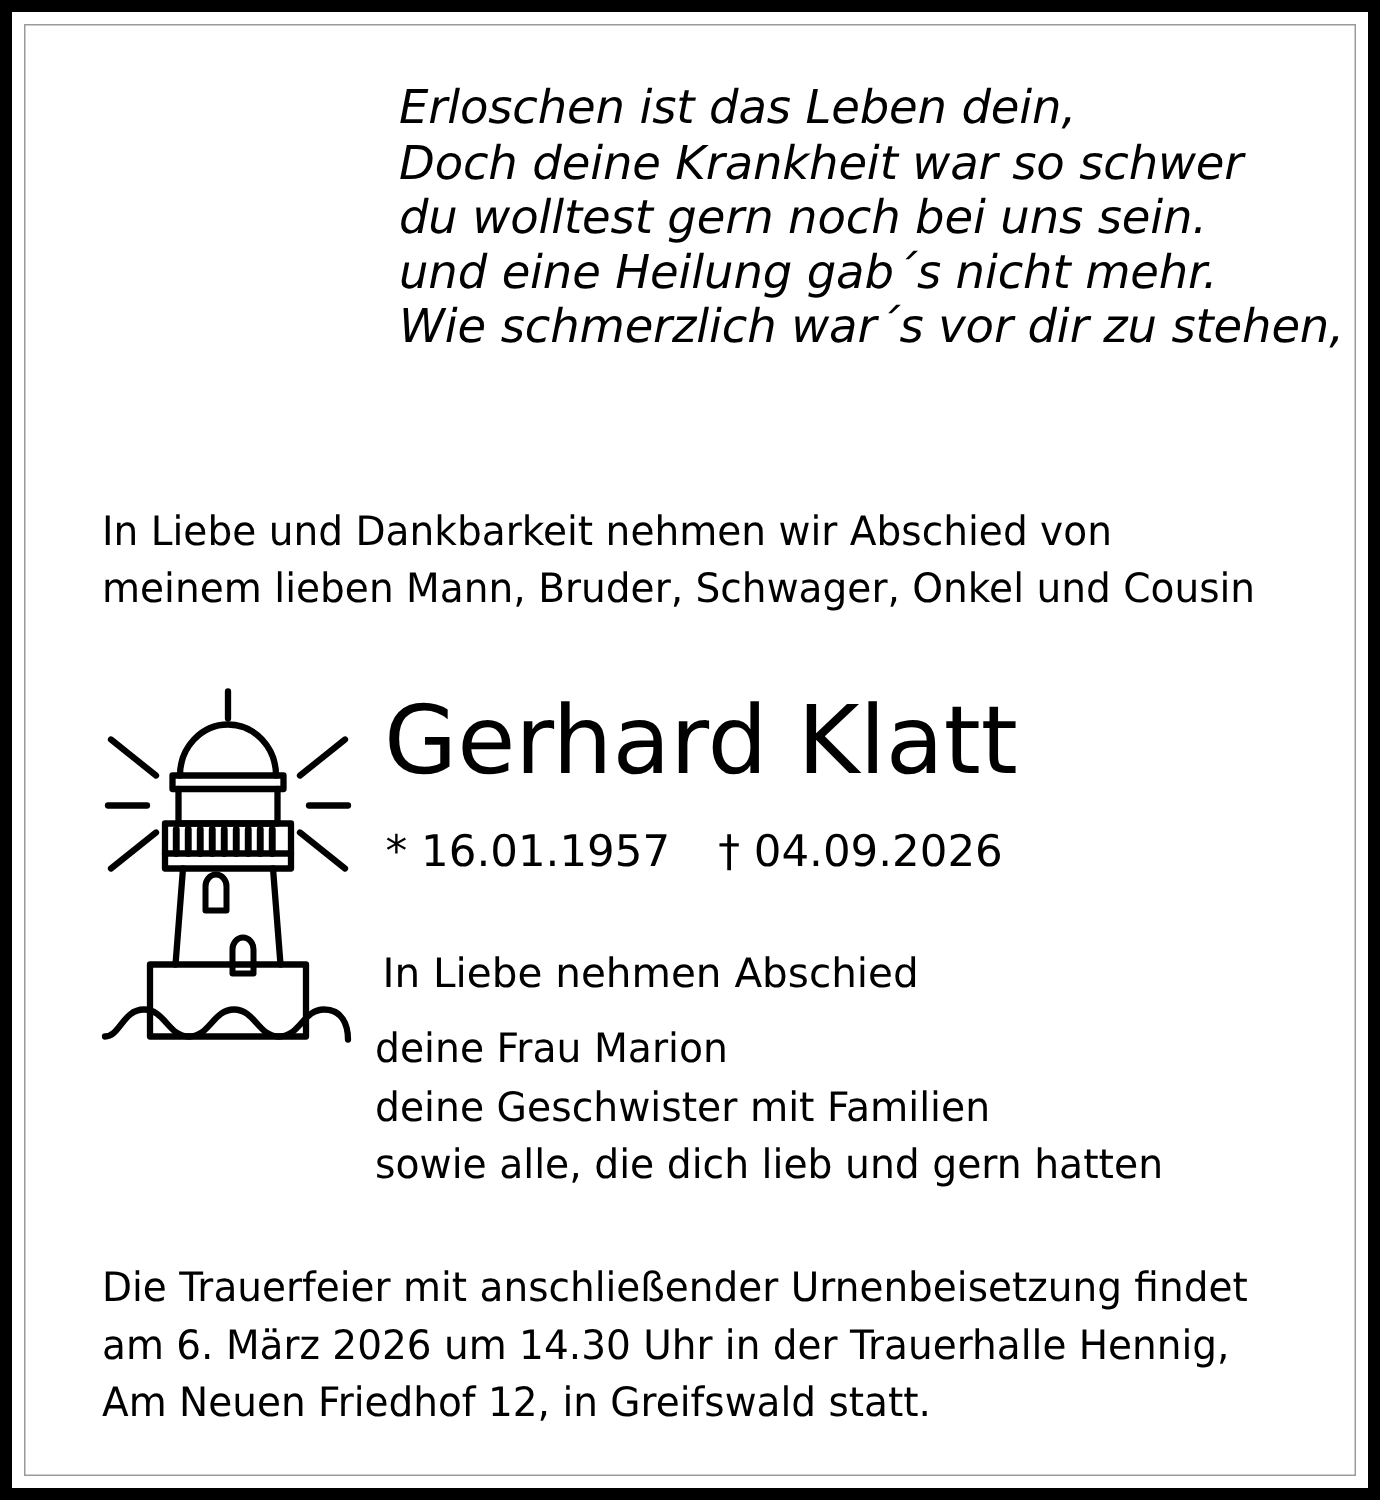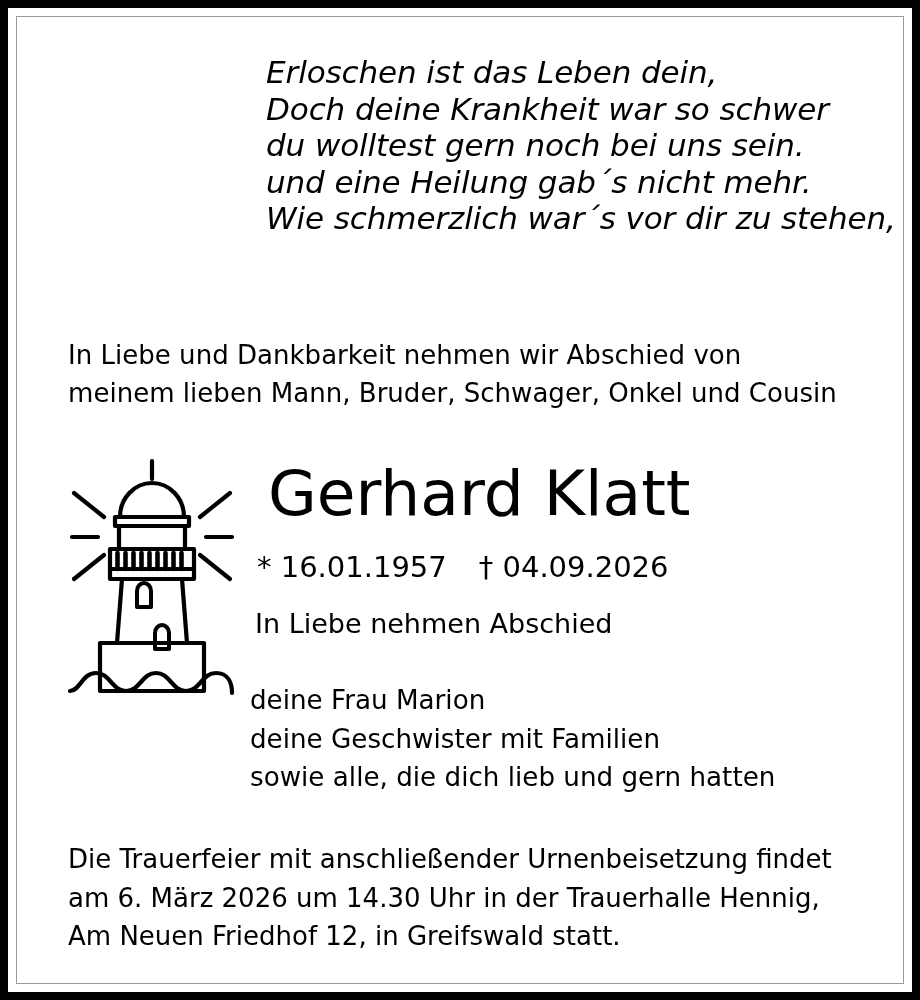--- a/index.html
+++ b/index.html
@@ -75,37 +75,36 @@
   
   .name {
     position: absolute;
     left: 248px;
     top: 450px;
     font-size: 63px;
     line-height: 72px;
     letter-spacing: 0px;
     white-space: nowrap;
     font-weight: 400;
-    margin-left: 12px;
   }
   .dates {
     position: absolute;
     left: 249px;
     top: 540px;
     font-size: 29px;
     line-height: 38px;
     white-space: nowrap;
   }
   .dates .born { margin-right: 32px; }
 
   
   .farewell-lead {
     position: absolute;
     left: 247px;
-    top: 597px;
+    top: 623px;
     font-size: 27px;
     line-height: 38px;
     white-space: nowrap;
   }
   .mourners {
     position: absolute;
     left: 242px;
     top: 673px;
     font-size: 27px;
     line-height: 38.5px;

